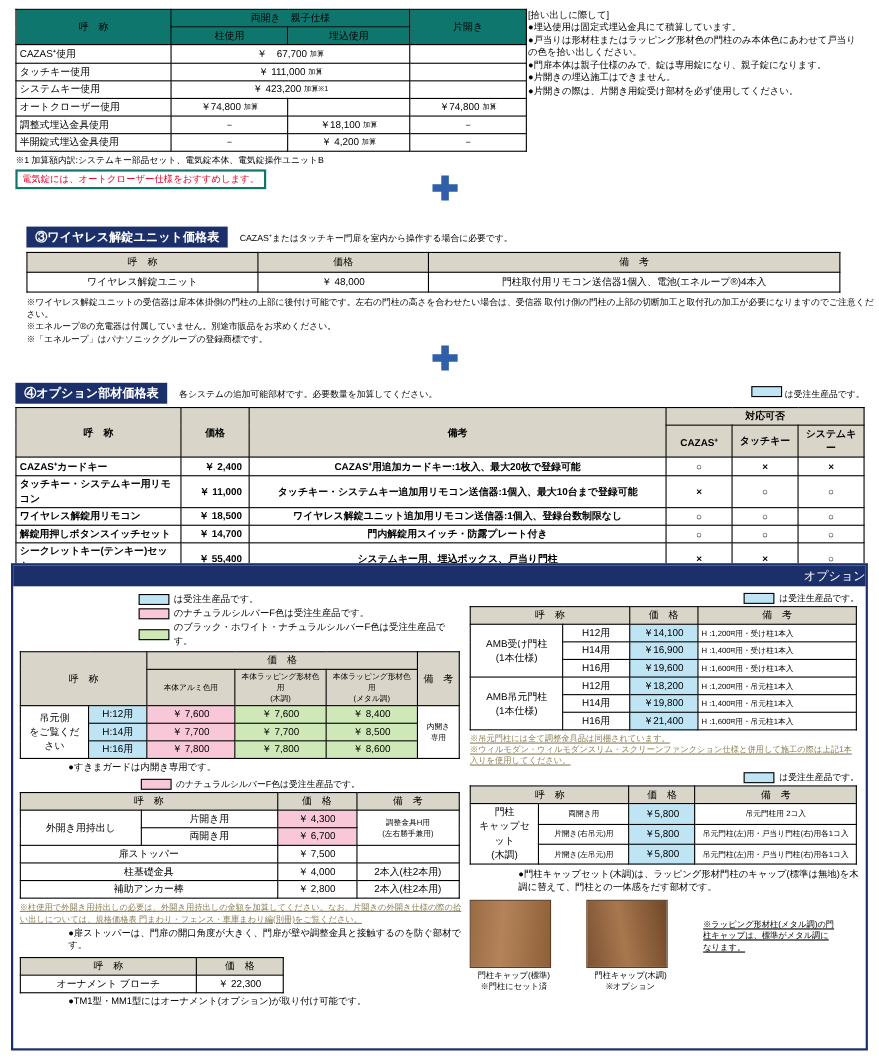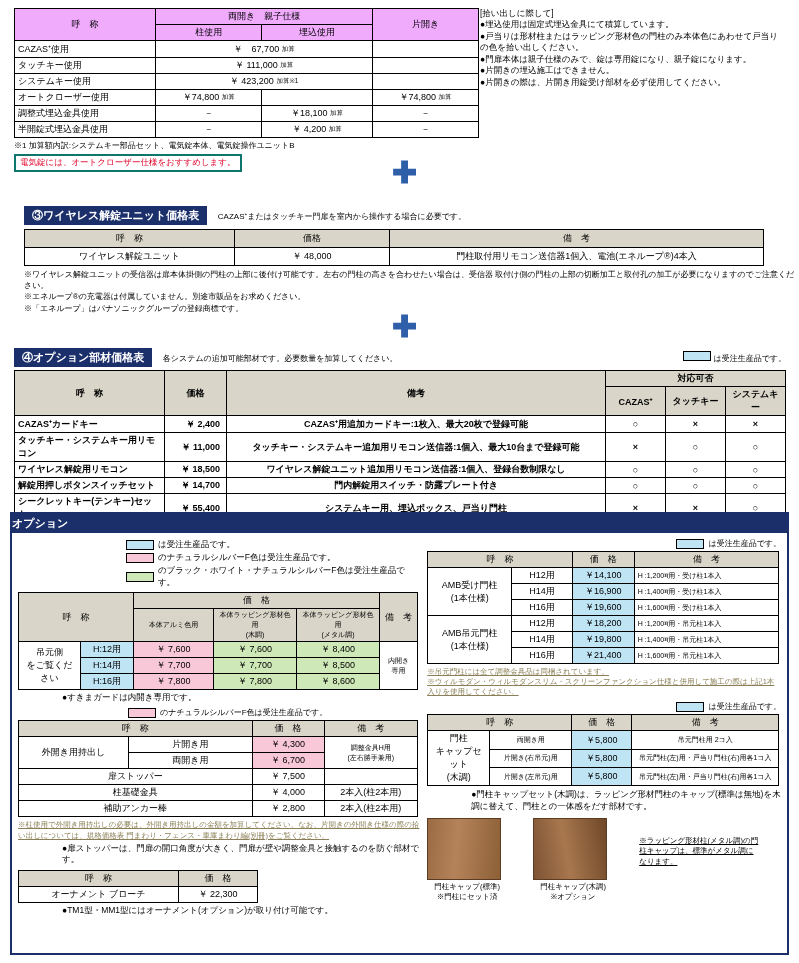--- a/index.html
+++ b/index.html
@@ -10,21 +10,21 @@
     background: #ffffff;
     font-family: "Liberation Sans", sans-serif;
     font-size: 9px;
     color: #000;
   }
   .page { position: relative; width: 799px; height: 963px; }
 
   table { border-collapse: collapse; }
   td, th { border: 1px solid #000; padding: 1px 3px; font-weight: normal; text-align: center; vertical-align: middle; }
 
-  .hdr { background: #f0abfc; }
+  .hdr { background: #0f766e; }
   .hdr2 { background: #d9d6c9; }
   .blue { background: #bfe4f4; }
   .pink { background: #f8c8d8; }
   .green { background: #cfe8b8; }
 
   .sec-title {
     background: #1b2f6b;
     color: #fff;
     font-weight: bold;
     padding: 2px 8px;
@@ -73,22 +73,22 @@
   #tbl-option { width: 772px; margin-top: 3px; }
   #tbl-option td { height: 15px; font-weight: bold; }
 
   
   #bottom {
     position: absolute; left: 10px; top: 512px; width: 779px; height: 443px;
     border: 2px solid #1b2f6b;
     background: #fff;
   }
   #opt-bar {
-    background: #1b2f6b; color: #fff; text-align: left;
-    font-weight: bold; font-size: 11px; padding: 2px 0;
+    background: #1b2f6b; color: #fff; text-align: right;
+    font-weight: normal; font-size: 11px; padding: 2px 0;
   }
   .legend-row { display: flex; align-items: center; gap: 4px; font-size: 8.5px; margin: 1px 0; }
   .sw { width: 28px; height: 10px; border: 1px solid #000; display: inline-block; }
 
   .bullet { font-size: 8.5px; line-height: 1.35; margin-left: 44px; }
 
   .caption { font-size: 7.5px; line-height: 1.3; text-align: center; }
 
   .wood1 { width: 74px; height: 62px; background: linear-gradient(95deg,#9a6b44,#b5835a 40%,#8d6038); border: 1px solid #5b3c22; }
   .wood2 { width: 74px; height: 62px; background: linear-gradient(80deg,#7d5334,#a8774e 45%,#6f4828); border: 1px solid #5b3c22; }

